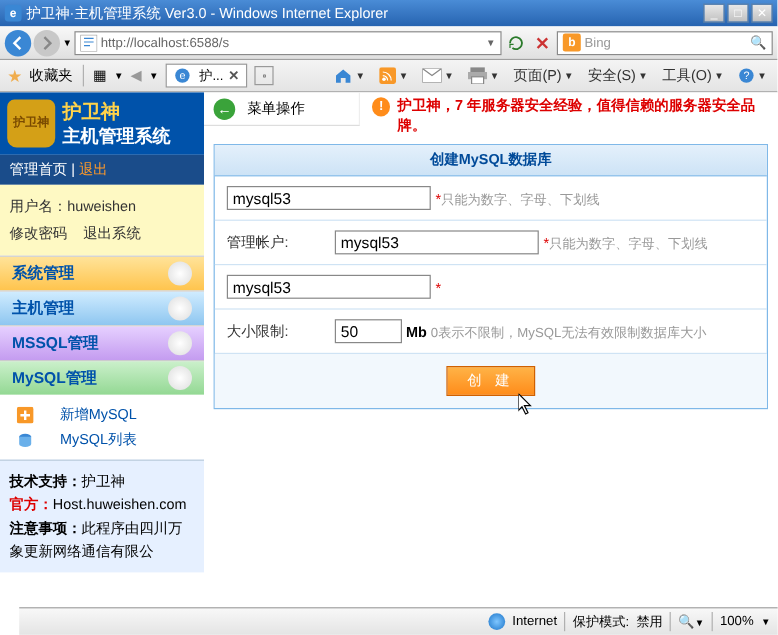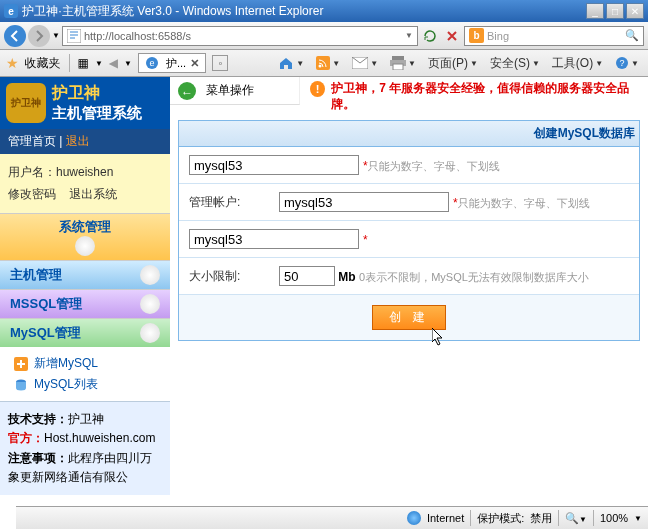--- a/index.html
+++ b/index.html
@@ -26,38 +26,38 @@
 .maincontent { display:flex; height:429px; }
 .sidebar { width:170px; background:#fff; display:flex; flex-direction:column; }
 .logo { background:#0052aa; color:#fff; padding:6px; display:flex; align-items:center; gap:6px; font-weight:bold; }
 .logo .shield { width:40px; height:40px; background:#d4a017; border-radius:6px 6px 8px 8px; display:flex; align-items:center; justify-content:center; font-size:10px; color:#7a4a00; text-align:center; line-height:1; }
 .mgthead { background:#1a4c8a; color:#fff; padding:4px 8px; font-size:12px; }
 .mgthead .orange { color:#ff9a2a; }
 .userbox { background:#fef9c3; padding:8px; font-size:12px; line-height:1.8; color:#333; }
 .userbox div>span { color:#333; }
 .navgrp { }
 .navitem { padding:4px 10px; font-size:13px; font-weight:bold; border-top:1px solid #ccc; display:flex; align-items:center; justify-content:space-between; }
-.nav-sys { background:linear-gradient(#ffe399,#ffc44d); color:#0052aa;flex-direction:column; }
+.nav-sys { background:linear-gradient(#ffe399,#ffc44d); color:#0052aa; }
 .nav-host { background:linear-gradient(#d0ecff,#8ec6f0); color:#0052aa; }
 .nav-mssql { background:linear-gradient(#e6d0ff,#c49cf0); color:#0052aa;gap:40px; }
 .nav-mysql { background:linear-gradient(#cbf0cb,#93d893); color:#0052aa; }
 .navitem .gear { width:20px; height:20px; background:radial-gradient(circle,#fff,#ddd); border-radius:50%; }
 .sublist { background:#fff; padding:6px 0; }
-.sublist div { padding:2px 14px; display:flex; align-items:center; gap:6px; color:#0052aa; font-size:12px; }
+.sublist div { padding:2px 14px; display:flex; align-items:center; gap:22px; color:#0052aa; font-size:12px; }
 .sub-ic { width:14px; height:14px; display:inline-block; }
 .support { background:#e6f0ff; padding:8px; font-size:12px; line-height:1.6; border-top:1px solid #bcd; }
 .support .red { color:#d00; }
 .mainpane { flex:1; background:#fff; display:flex; flex-direction:column; }
 .crumb { height:28px; display:flex; align-items:center; padding:0 8px; gap:10px; border-bottom:1px solid #ddd; }
 .backarr { width:18px; height:18px; background:#3aa33a; border-radius:50%; color:#fff; display:flex; align-items:center; justify-content:center; font-size:12px; }
 .alertmsg { padding:4px 10px; display:flex; gap:6px; align-items:flex-start; }
 .alertmsg .warn { width:16px; height:16px; background:#ff8c1a; border-radius:50%; color:#fff; display:flex; align-items:center; justify-content:center; font-size:11px; font-weight:bold; }
 .alertmsg .txt { color:#d00; font-weight:bold; font-size:12px; line-height:1.3; }
 .formpanel { margin:4px 8px; border:1px solid #7fb8e8; }
-.formtitle { background:linear-gradient(#e4f0fb,#cde3f6); text-align:right; padding:4px; font-weight:bold; color:#004a99; font-size:12px; border-bottom:1px solid #7fb8e8; }
+.formtitle { background:linear-gradient(#e4f0fb,#cde3f6); text-align:center; padding:4px; font-weight:bold; color:#004a99; font-size:12px; border-bottom:1px solid #7fb8e8; }
 .formrow { display:flex; border-bottom:1px solid #cfe3f4; padding:8px 10px; align-items:flex-start; }
 .formrow .lbl { width:90px; color:#333; padding-top:2px; }
 .formrow .ctl { flex:1; }
 .formrow input { border:1px solid #888; padding:2px 4px; font-size:13px; height:20px; }
 .formrow .hint { color:#999; font-size:11px; margin-top:2px; line-height:1.2; }
 .req { color:#d00; margin-left:4px; }
 .submitrow { text-align:center; padding:10px; background:#f2f8fd; }
 .submitbtn { background:linear-gradient(#ffb347,#ff8c1a); border:1px solid #d06000; color:#fff; padding:3px 16px; font-size:12px; letter-spacing:4px; cursor:pointer; }
 .cursor { position:absolute; left:432px; top:328px; font-size:16px; color:#000; pointer-events:none; }
 .statusbar { position:fixed; bottom:0; left:16px; right:0; height:23px; background:linear-gradient(#f8f8f8,#e4e4e4); border-top:1px solid #a0a0a0; display:flex; align-items:center; font-size:11px; padding:0 6px; gap:6px; }

